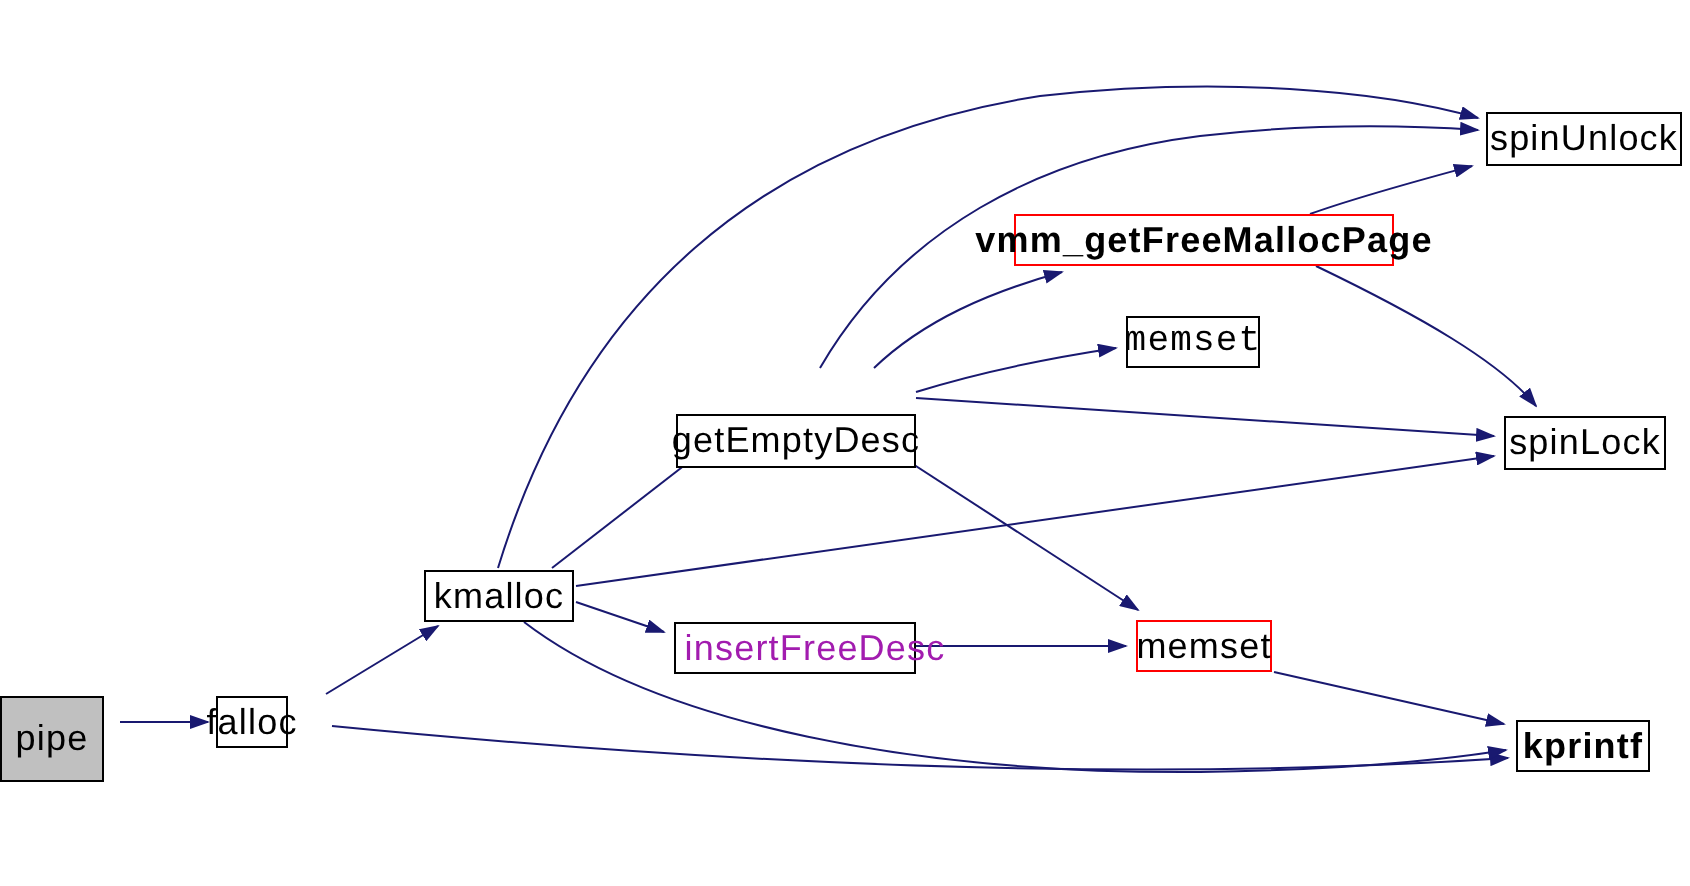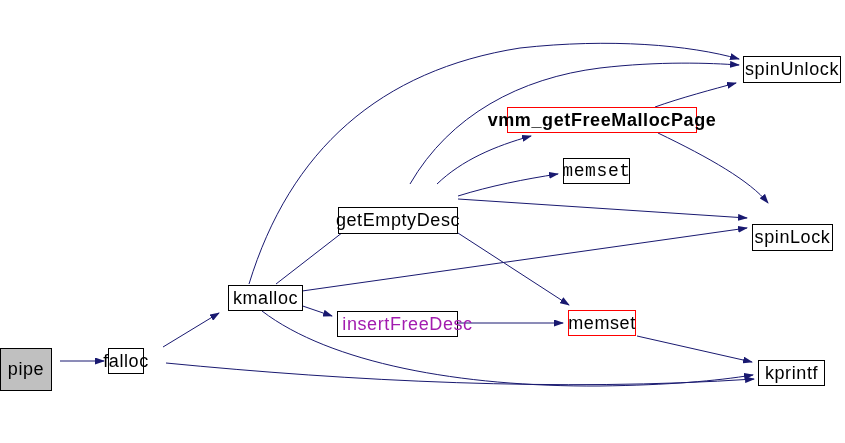--- a/index.html
+++ b/index.html
@@ -60,23 +60,23 @@
       <path d="M458,199 L747,218" fill="none" stroke="#191970" stroke-width="1" marker-end="url(#arrow)"></path>
       <path d="M424,211 L569,305" fill="none" stroke="#191970" stroke-width="1" marker-end="url(#arrow)"></path>
       <path d="M458,323 L563,323" fill="none" stroke="#191970" stroke-width="1" marker-end="url(#arrow)"></path>
       <path d="M655,107 C680,98 714,89 736,83" fill="none" stroke="#191970" stroke-width="1" marker-end="url(#arrow)"></path>
       <path d="M658,133 C710,158 750,181 768,203" fill="none" stroke="#191970" stroke-width="1" marker-end="url(#arrow)"></path>
       <path d="M637,336 L752,362" fill="none" stroke="#191970" stroke-width="1" marker-end="url(#arrow)"></path>
     </svg>
   <div>
       <div class="node root" style="left: 0; top: 348px; width: 52px; height: 43px; background: rgb(192, 192, 192); border-color: rgb(0, 0, 0); color: #000000;">pipe</div>
       <div class="node" style="left: 108px; top: 348px; width: 36px; height: 26px; background: rgb(255, 255, 255); border-color: rgb(0, 0, 0); color: rgb(0, 0, 0);">falloc</div>
-      <div class="node" style="left: 212px; top: 285px; width: 75px; height: 26px; background: rgb(255, 255, 255); border-color: rgb(0, 0, 0); color: rgb(0, 0, 0); margin-left: 16px;">kmalloc</div>
+      <div class="node" style="left: 212px; top: 285px; width: 75px; height: 26px; background: rgb(255, 255, 255); border-color: rgb(0, 0, 0); color: rgb(0, 0, 0);">kmalloc</div>
       <div class="node" style="left: 338px; top: 184px; width: 120px; height: 27px; background: rgb(255, 255, 255); border-color: rgb(0, 0, 0); color: rgb(0, 0, 0); margin-top: 23px;">getEmptyDesc</div>
       <div class="node" style="left: 337px; top: 311px; width: 121px; height: 26px; background: rgb(255, 255, 255); border-color: rgb(0, 0, 0); color: #a21caf; padding-left: 20px;">insertFreeDesc</div>
       <div class="node" style="left: 507px; top: 107px; width: 190px; height: 26px; background: rgb(255, 255, 255); border-color: rgb(255, 0, 0); color: rgb(0, 0, 0); font-weight: bold;">vmm_getFreeMallocPage</div>
       <div class="node" style="left: 563px; top: 158px; width: 67px; height: 26px; background: rgb(255, 255, 255); border-color: rgb(0, 0, 0); color: rgb(0, 0, 0); font-family: Liberation Mono, monospace;">memset</div>
       <div class="node" style="left: 743px; top: 56px; width: 98px; height: 27px; background: rgb(255, 255, 255); border-color: rgb(0, 0, 0); color: rgb(0, 0, 0);">spinUnlock</div>
-      <div class="node" style="left: 752px; top: 224px; width: 81px; height: 27px; background: rgb(255, 255, 255); border-color: rgb(0, 0, 0); color: rgb(0, 0, 0);">spinLock</div>
+      <div class="node" style="left: 752px; top: 208px; width: 81px; height: 27px; background: rgb(255, 255, 255); border-color: rgb(0, 0, 0); color: rgb(0, 0, 0);">spinLock</div>
       <div class="node" style="left: 568px; top: 310px; width: 68px; height: 26px; background: rgb(255, 255, 255); border-color: rgb(255, 0, 0); color: rgb(0, 0, 0);">memset</div>
-      <div class="node" style="left: 758px; top: 360px; width: 67px; height: 26px; background: rgb(255, 255, 255); border-color: rgb(0, 0, 0); color: rgb(0, 0, 0);">kprintf</div>
+      <div class="node" style="left: 758px; top: 360px; width: 67px; height: 26px; background: rgb(255, 255, 255); border-color: rgb(0, 0, 0); color: rgb(0, 0, 0); font-weight: bold;">kprintf</div>
     </div>
 </div>
 
 </body></html>

